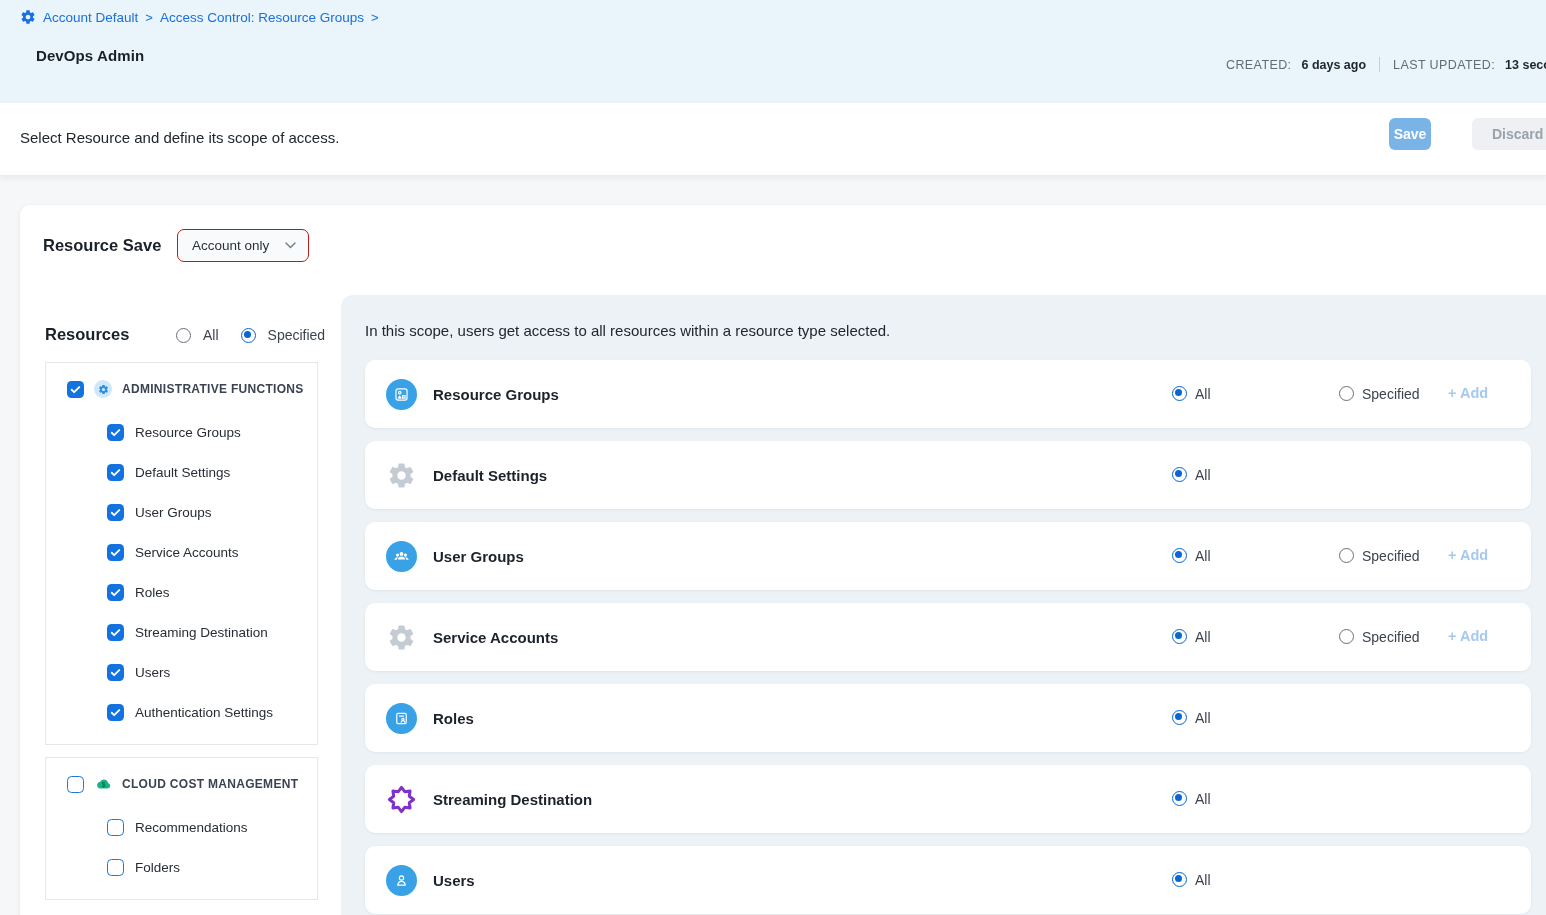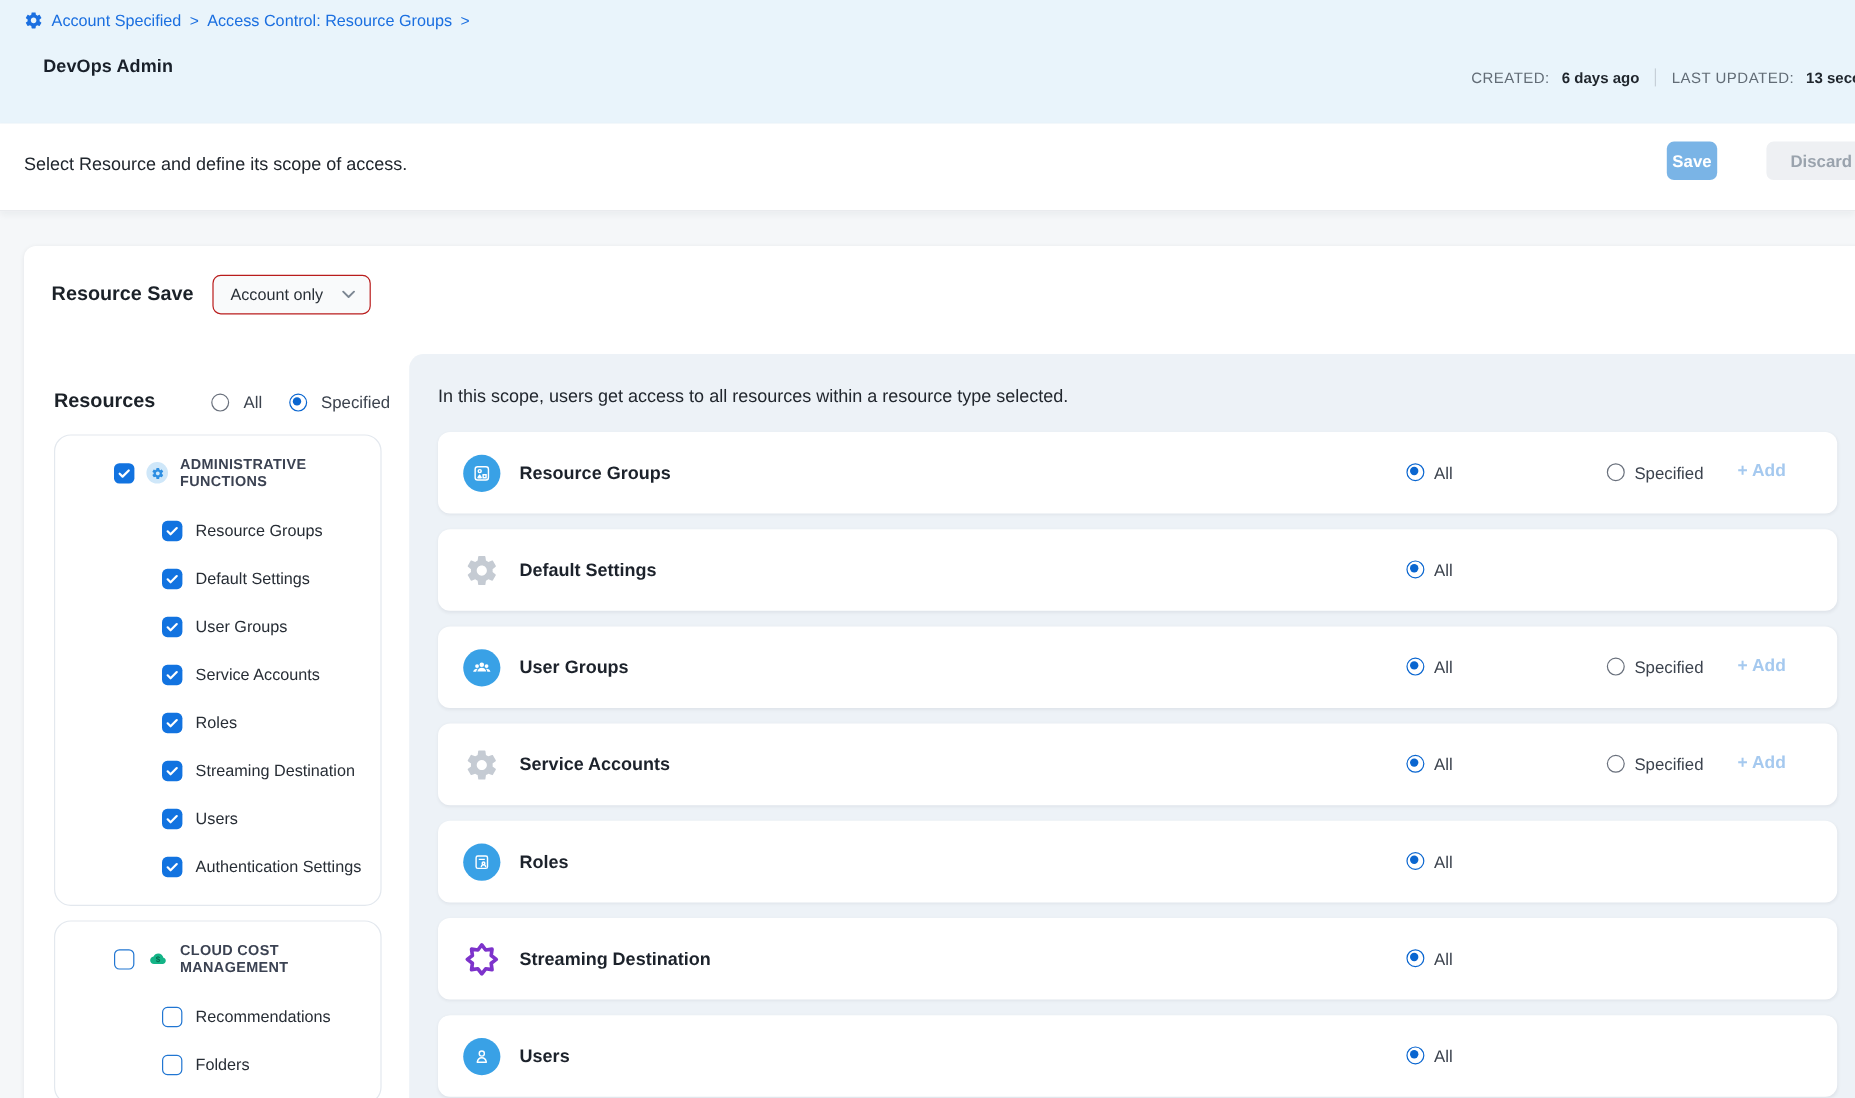--- a/index.html
+++ b/index.html
@@ -42,21 +42,21 @@
   .res-radios { position:absolute; left:176px; top:327px; display:flex; align-items:center; gap:12px; }
   .res-radios .rlabel { margin-right:10px; }
 
   .radio { width:15px; height:15px; border-radius:50%; border:1.8px solid #69707c; background:#fff;
            display:inline-block; cursor:pointer; flex:none; }
   .radio.sel { border-color:#0a66d0; }
   .radio.sel::after { content:""; display:block; width:7px; height:7px; border-radius:50%; background:#0a66d0; margin:2.2px 0 0 2.2px; }
   .rlabel { font-size:14px; color:#3c434e; }
 
   .sidebar-groups { position:absolute; left:45px; top:362px; width:273px; display:flex; flex-direction:column; gap:12px; }
-  .grp-card { background:#fff; border:1px solid #e3e8ee; border-radius:14px;padding-left:28px; }
+  .grp-card { background:#fff; border:1px solid #e3e8ee; border-radius:0; }
   .grp-header { display:flex; align-items:center; gap:10px; padding:17px 12px 14px 21px; }
   .grp-label { font-size:12px; font-weight:600; color:#3b4252; letter-spacing:.3px; }
   .grp-items { padding-bottom:12px; }
   .chk-item { height:40px; display:flex; align-items:center; gap:11px; padding-left:61px; cursor:pointer; }
   .chk-label { font-size:13.5px; color:#272d35; }
 
   .cbx { width:17px; height:17px; border-radius:4.5px; display:inline-flex; align-items:center;
          justify-content:center; cursor:pointer; flex:none; }
   .cbx.on { background:#1273e0; }
   .cbx.off { background:#fff; border:1.6px solid #2176d2; }
@@ -89,21 +89,21 @@
 </head>
 <body>
 
 <div class="top-header">
   <div class="breadcrumb">
     <span class="bc-gear">
         <svg viewBox="0 0 24 24" width="100%" height="100%" xmlns="http://www.w3.org/2000/svg">
           <path fill="#1b6fe0" d="M19.43 12.98c.04-.32.07-.64.07-.98s-.03-.66-.07-.98l2.11-1.65c.19-.15.24-.42.12-.64l-2-3.46c-.12-.22-.39-.3-.61-.22l-2.49 1c-.52-.4-1.08-.73-1.69-.98l-.38-2.65C14.46 2.18 14.25 2 14 2h-4c-.25 0-.46.18-.49.42l-.38 2.65c-.61.25-1.17.59-1.69.98l-2.49-1c-.23-.09-.49 0-.61.22l-2 3.46c-.13.22-.07.49.12.64l2.11 1.65c-.04.32-.07.65-.07.98s.03.66.07.98l-2.11 1.65c-.19.15-.24.42-.12.64l2 3.46c.12.22.39.3.61.22l2.49-1c.52.4 1.08.73 1.69.98l.38 2.65c.03.24.24.42.49.42h4c.25 0 .46-.18.49-.42l.38-2.65c.61-.25 1.17-.59 1.69-.98l2.49 1c.23.09.49 0 .61-.22l2-3.46c.12-.22.07-.49-.12-.64l-2.11-1.65zM12 15.5c-1.93 0-3.5-1.57-3.5-3.5s1.57-3.5 3.5-3.5 3.5 1.57 3.5 3.5-1.57 3.5-3.5 3.5z"></path>
         </svg>
       </span>
-    <span class="bc-link">Account Specified</span>
+    <span class="bc-link">Account Default</span>
     <span class="bc-sep">&gt;</span>
     <span class="bc-link">Access Control: Resource Groups</span>
     <span class="bc-sep">&gt;</span>
   </div>
   <div class="page-title">DevOps Admin</div>
   <div class="meta">
     <span class="meta-label">CREATED:</span>
     <span class="meta-value">6 days ago</span>
     <span class="meta-div"></span>
     <span class="meta-label">LAST UPDATED:</span>

